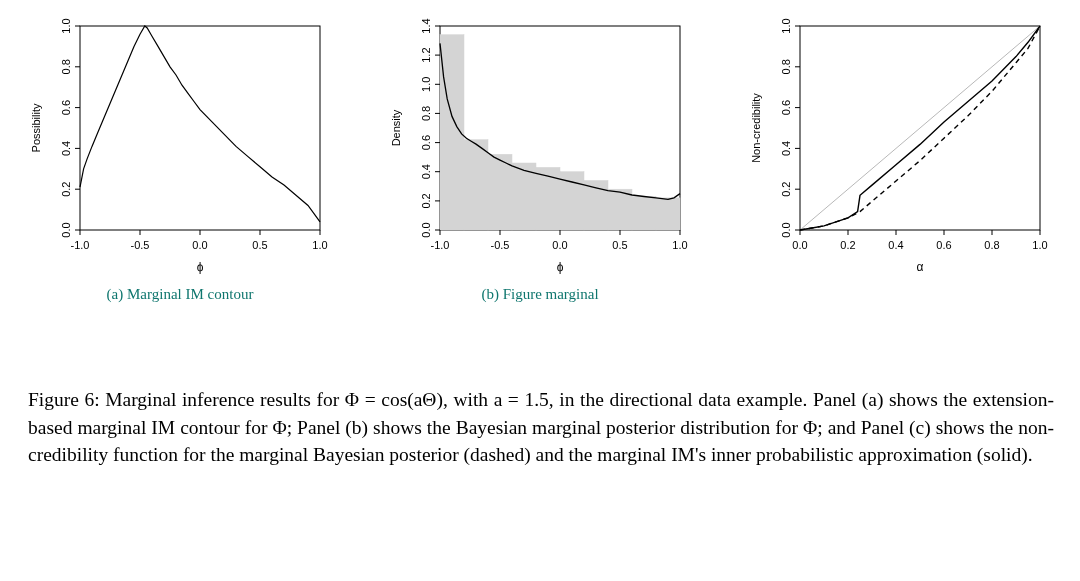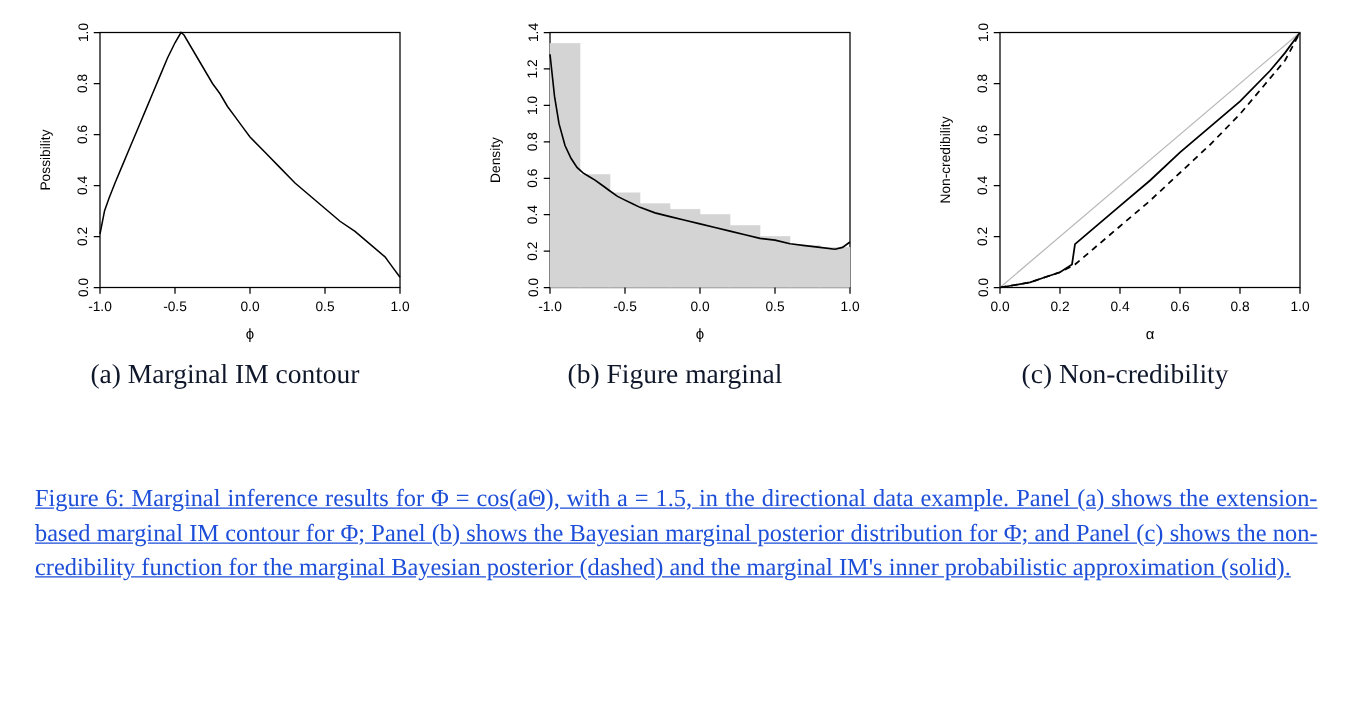--- a/index.html
+++ b/index.html
@@ -37,37 +37,36 @@
   .plot-wrap {
     position: relative;
     width: 340px;
     height: 270px;
   }
   .plot-wrap svg {
     display: block;
   }
   .panel-caption {
     font-family: "Liberation Serif", serif;
-    font-size: 22px;
+    font-size: 15px;
     margin-top: 8px;
-    color: #0f172a;
+    color: #0f766e;
     text-align: center;
   }
   .caption-block {
     position: absolute;
     left: 28px;
     top: 386px;
     width: 1026px;
     font-family: "Liberation Serif", serif;
     font-size: 19.5px;
     line-height: 1.42;
     text-align: justify;
     text-justify: inter-word;
-    color: #1d4ed8;
-    text-decoration: underline;
+    color: #000000;
   }
   .caption-block .lead {
     
   }
   .axis-label {
     font-family: "Liberation Sans", sans-serif;
   }
   .tick-text {
     font-family: "Liberation Sans", sans-serif;
   }
@@ -232,21 +231,20 @@
           <text class="axis-label" x="190" y="263" font-size="12" text-anchor="middle" fill="#000">α</text>
           <text class="axis-label" x="30" y="120" font-size="11" text-anchor="middle" fill="#000" transform="rotate(-90 30 120)">Non-credibility</text>
 
           <line x1="70" y1="222" x2="310" y2="18" stroke="#b8b8b8" stroke-width="1"></line>
 
           <polyline fill="none" stroke="#000000" stroke-width="1.4" points="70,222 82,220 94,217.9 106,213.8 118,209.8 127.6,203.6 130,187.3 142,177.1 166,156.7 190,136.4 214,113.9 238,93.5 262,73.1 286,48.6 298,34.3 310,18"></polyline>
 
           <polyline fill="none" stroke="#000000" stroke-width="1.4" stroke-dasharray="5,4" points="70,222 82,220 94,217.9 106,213.8 118,209.8 130,203.6 142,193.4 166,173.0 190,152.6 214,130.2 238,107.8 262,83.3 286,54.7 298,40.4 310,18"></polyline>
         </svg>
       </div>
-      <div class="panel-caption">(c)  Non-credibility</div>
     </div>
 
   </div>
 
   <div class="caption-block">
     <span class="lead">Figure 6:</span>
     <span>Marginal inference results for Φ = cos(aΘ), with a = 1.5, in the directional data example. Panel (a) shows the extension-based marginal IM contour for Φ; Panel (b) shows the Bayesian marginal posterior distribution for Φ; and Panel (c) shows the non-credibility function for the marginal Bayesian posterior (dashed) and the marginal IM's inner probabilistic approximation (solid).</span>
   </div>
 
 </div>

